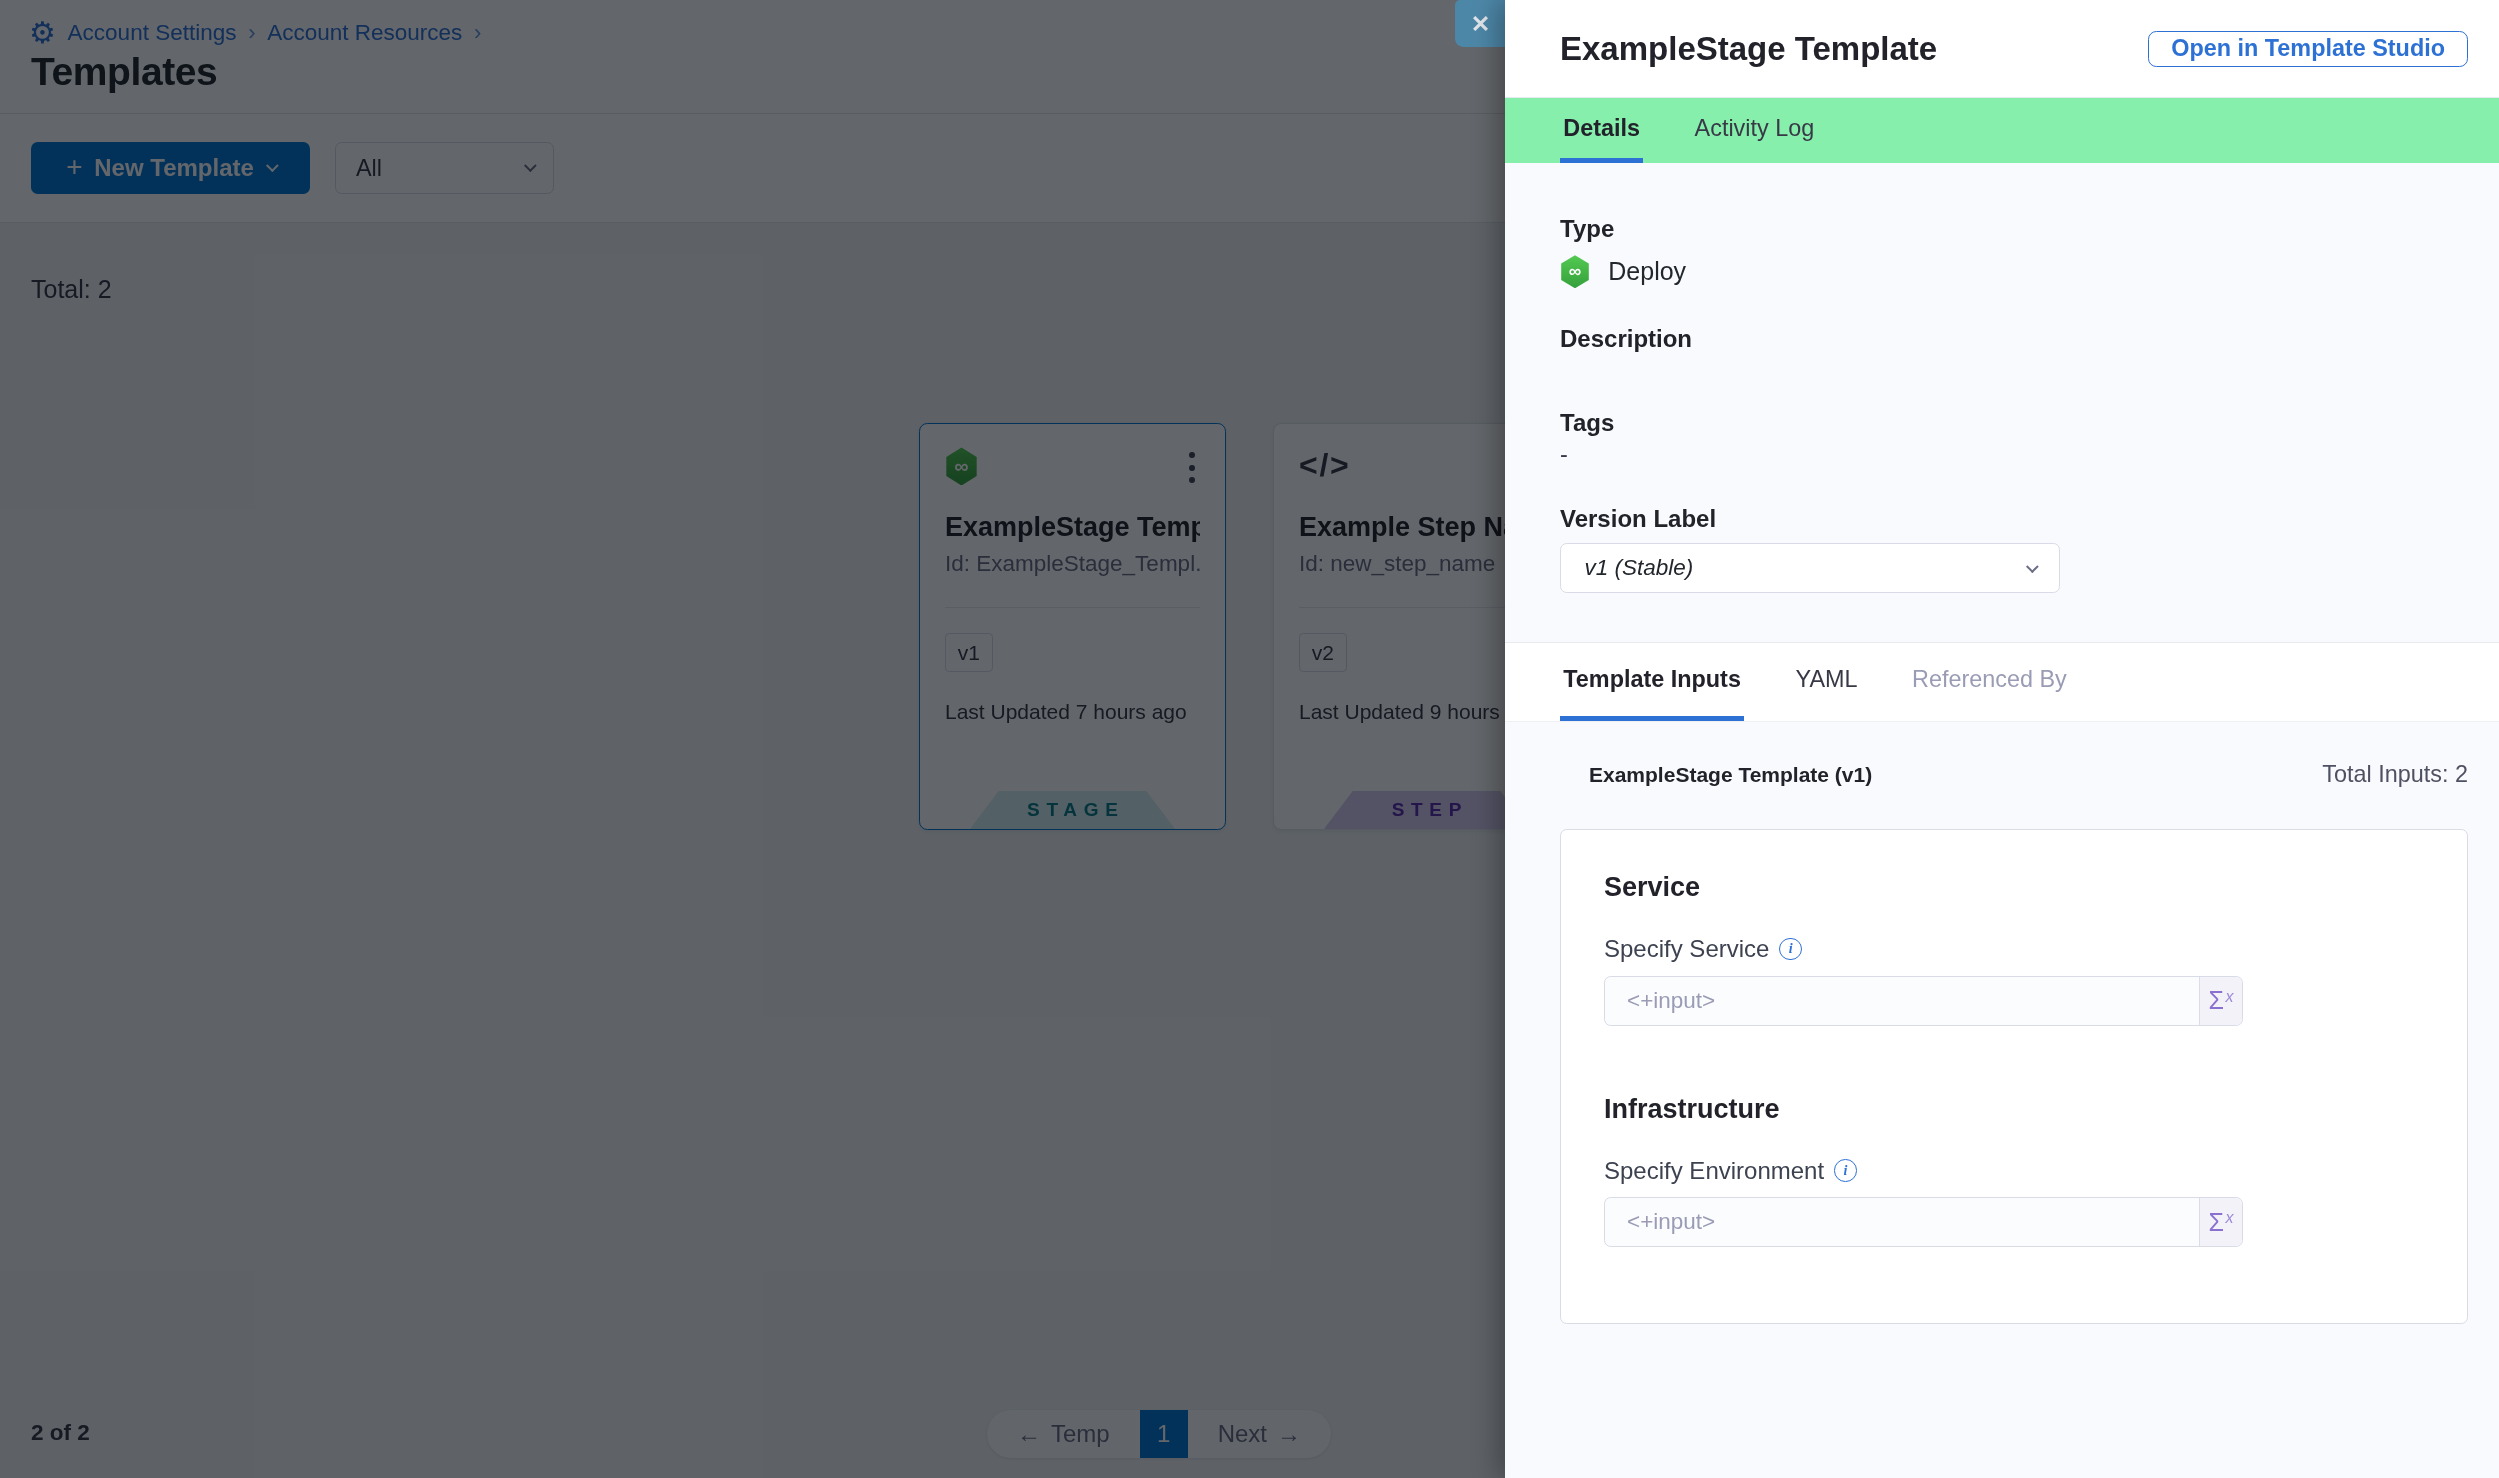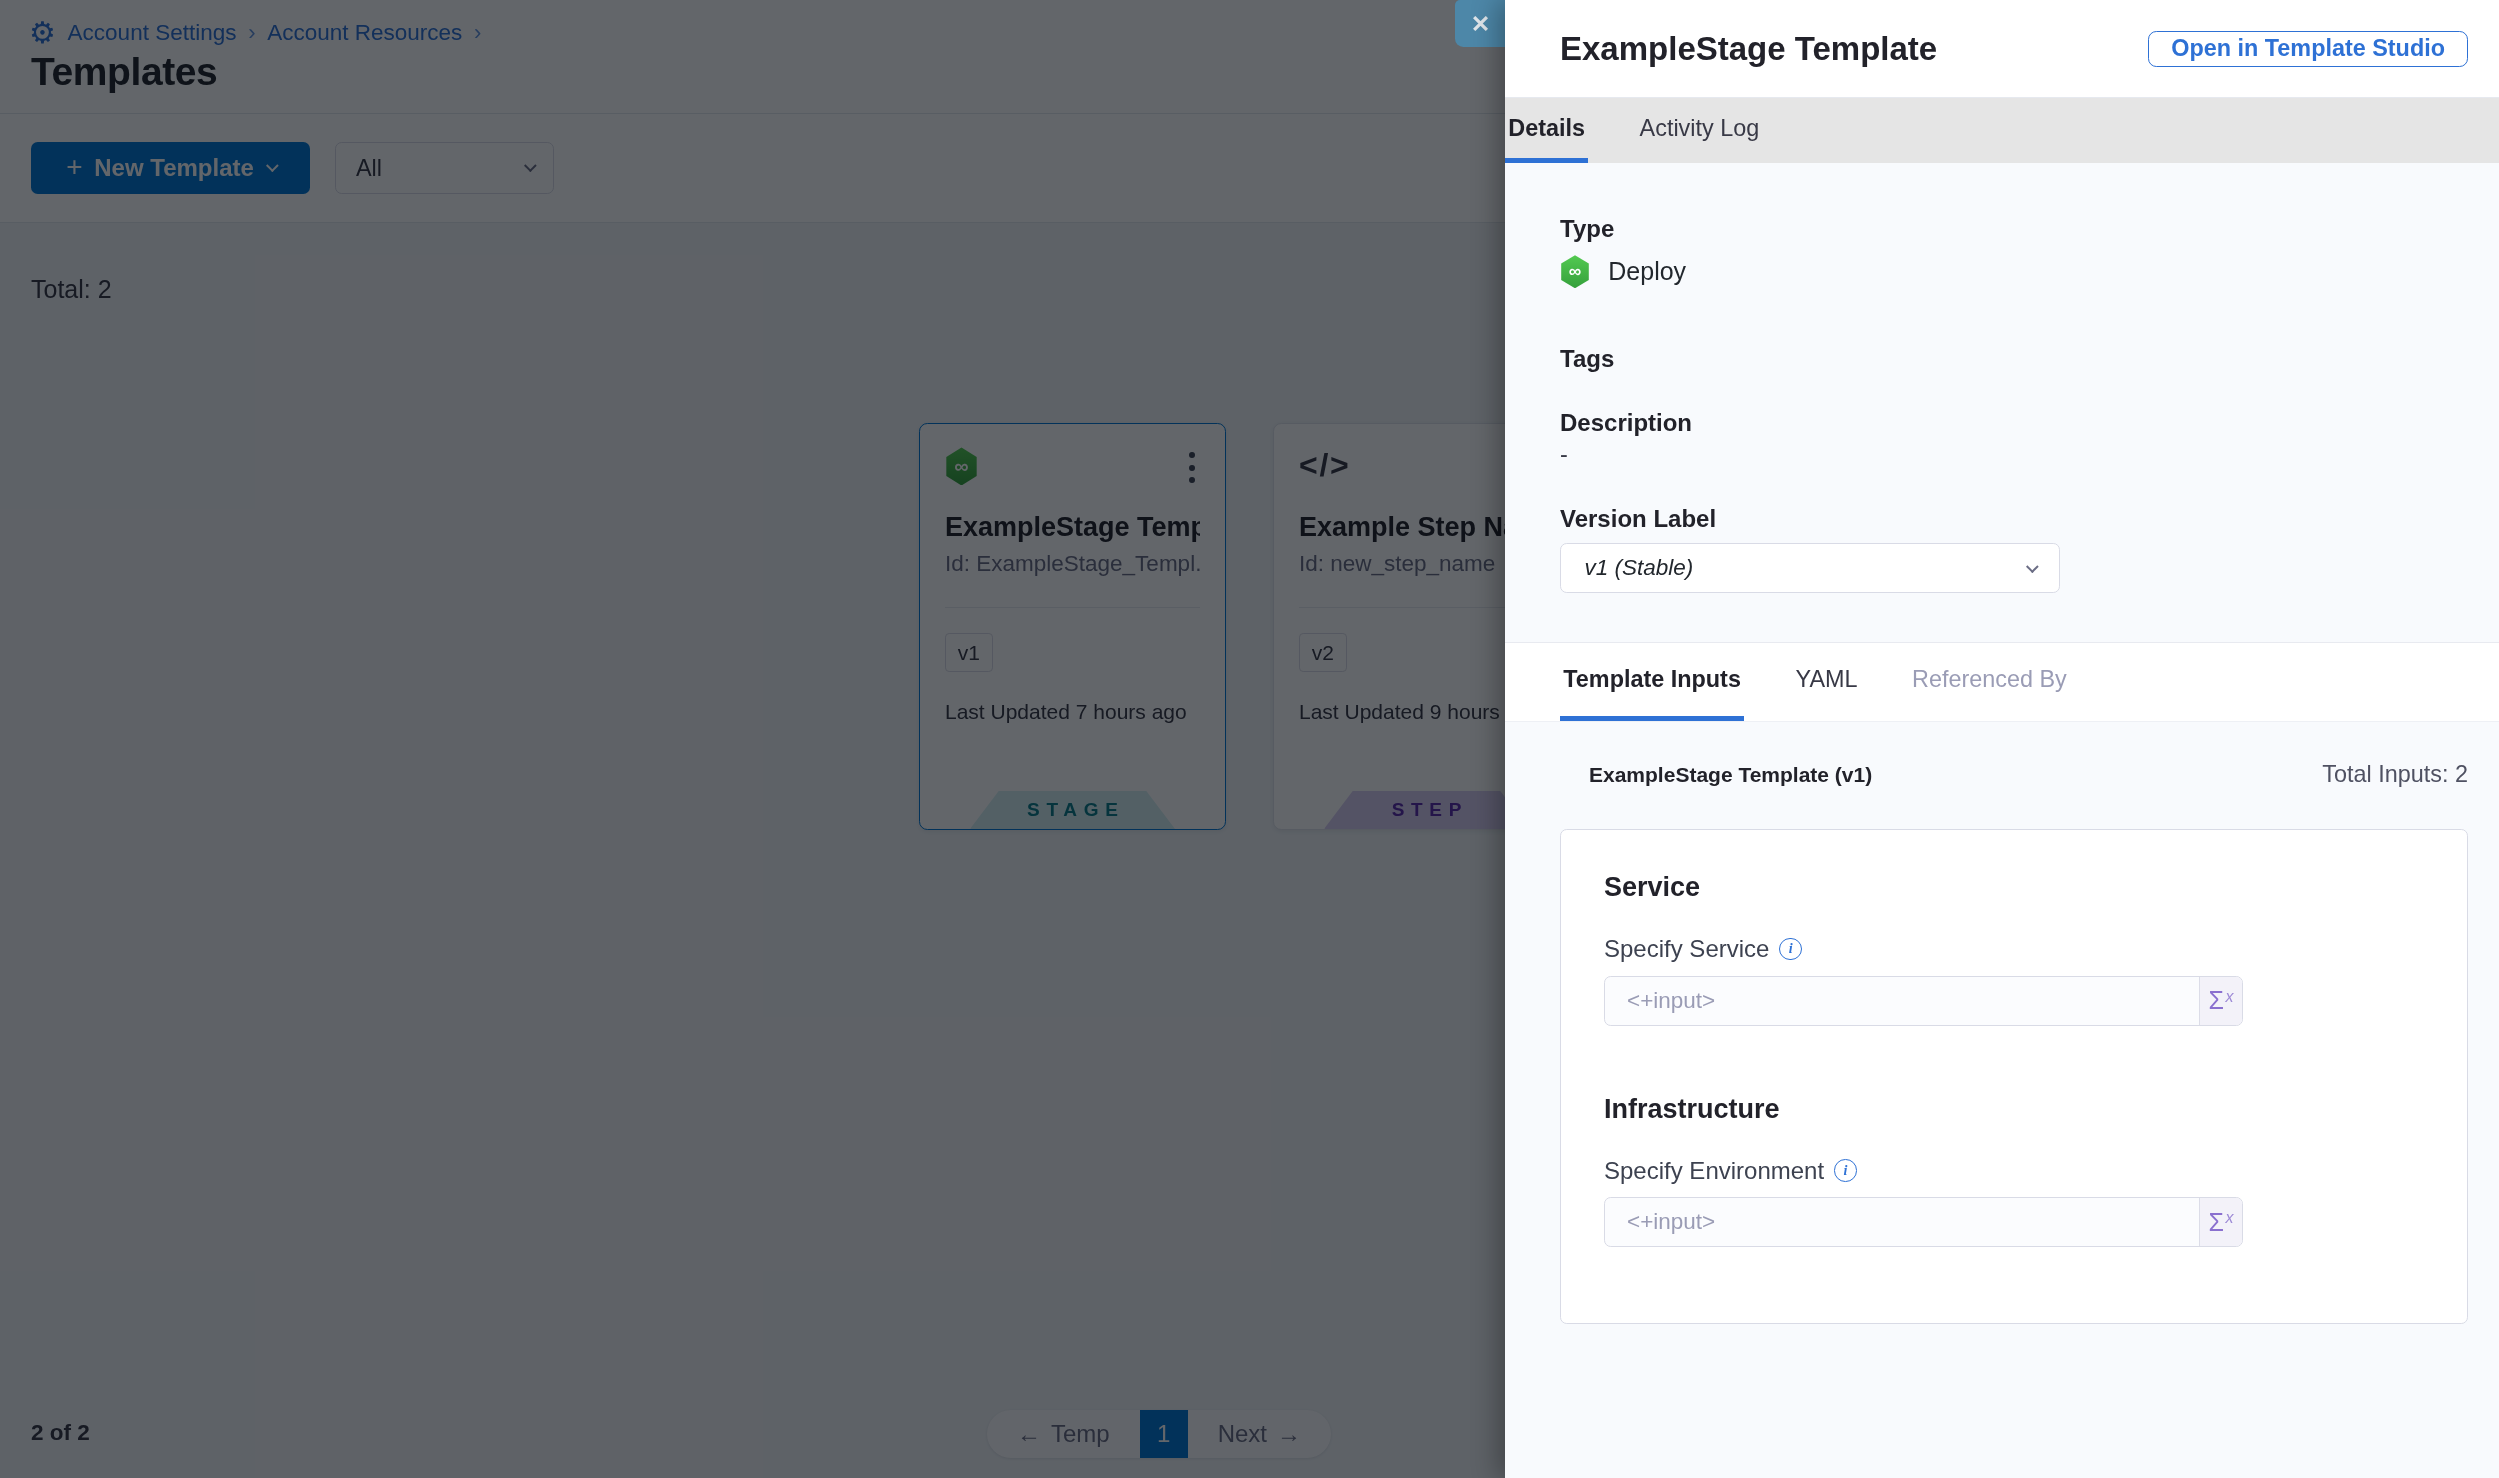--- a/index.html
+++ b/index.html
@@ -47,21 +47,21 @@
 
   
   #overlay{position:absolute;inset:0;background:rgba(4,8,14,0.62);}
 
   
   #drawer{position:absolute;top:0;bottom:0;left:1505px;right:0;background:#ffffff;display:flex;flex-direction:column;box-shadow:-8.3px 0 25px rgba(0,0,0,.3);}
   #close-btn{position:absolute;top:0;left:1455px;width:51px;height:47px;background:#4d87a8;border:none;border-radius:5px 0 0 8.3px;color:#dfe5ea;font-size:23.4px;font-weight:700;display:flex;align-items:center;justify-content:center;cursor:pointer;}
   .d-header{height:98px;flex:0 0 auto;display:flex;align-items:center;padding:0 32px 0 55px;border-bottom:0.8px solid #e6e9ef;}
   .d-title{flex:1;font-size:33px;font-weight:600;color:#22222a;}
   .btn-studio{border:1.7px solid #2e71d5;color:#2e71d5;background:#fff;border-radius:8.3px;height:36px;padding:0 22px;font-size:23.4px;font-weight:600;display:flex;align-items:center;cursor:pointer;}
-  .d-tabs{height:65px;flex:0 0 auto;display:flex;align-items:stretch;gap:48px;background:#e5e5e5;}
+  .d-tabs{height:65px;flex:0 0 auto;display:flex;align-items:stretch;gap:48px;padding-left:55px;background:#86efac;}
   .d-tab{display:flex;align-items:center;font-size:23.4px;color:#383946;border-bottom:5px solid transparent;padding:0 3.3px;cursor:pointer;}
   .d-tab.active{font-weight:700;color:#22222a;border-bottom-color:#2e71d5;}
   .d-tab.muted{color:#9a9cb5;}
   .d-details{height:479px;flex:0 0 auto;background:#f8fafd;padding:52px 32px 0 55px;}
   .fld-label{font-size:24px;font-weight:600;color:#22222a;height:27px;}
   .deploy-row{margin-top:13.3px;height:33px;display:flex;align-items:center;gap:18.3px;}
   .hexagon.sm{width:30px;height:33px;font-size:17.5px;}
   .deploy-text{font-size:25px;color:#22272d;}
   .desc-label{margin-top:37px;}
   .tags-label{margin-top:57px;}
@@ -187,22 +187,22 @@
     </div>
 
     <div class="d-details">
       <div class="fld-label">Type</div>
       <div class="deploy-row">
         <div class="hexagon sm">
             <span>∞</span>
           </div>
         <span class="deploy-text">Deploy</span>
       </div>
+      <div class="fld-label desc-label">Description</div>
       <div class="fld-label tags-label">Tags</div>
-      <div class="fld-label desc-label">Description</div>
       <div class="tags-value">-</div>
       <div class="fld-label vl-label">Version Label</div>
       <div class="version-select">
         <span>v1 (Stable)</span>
         <span class="chev"></span>
       </div>
     </div>
 
     <div class="d-innertabs">
       <div class="d-tab active">Template Inputs</div>

